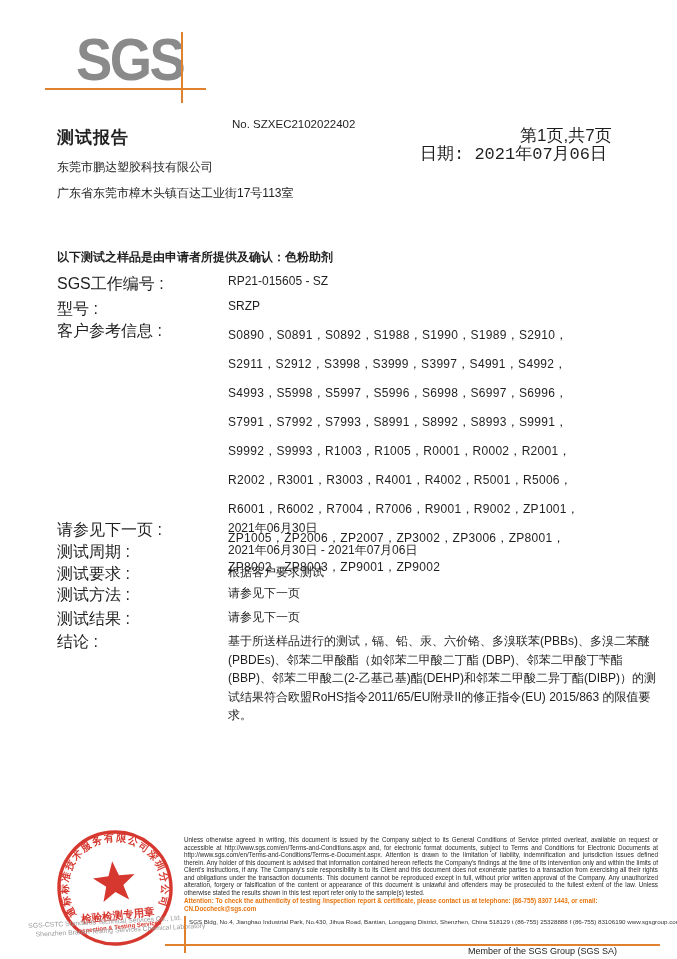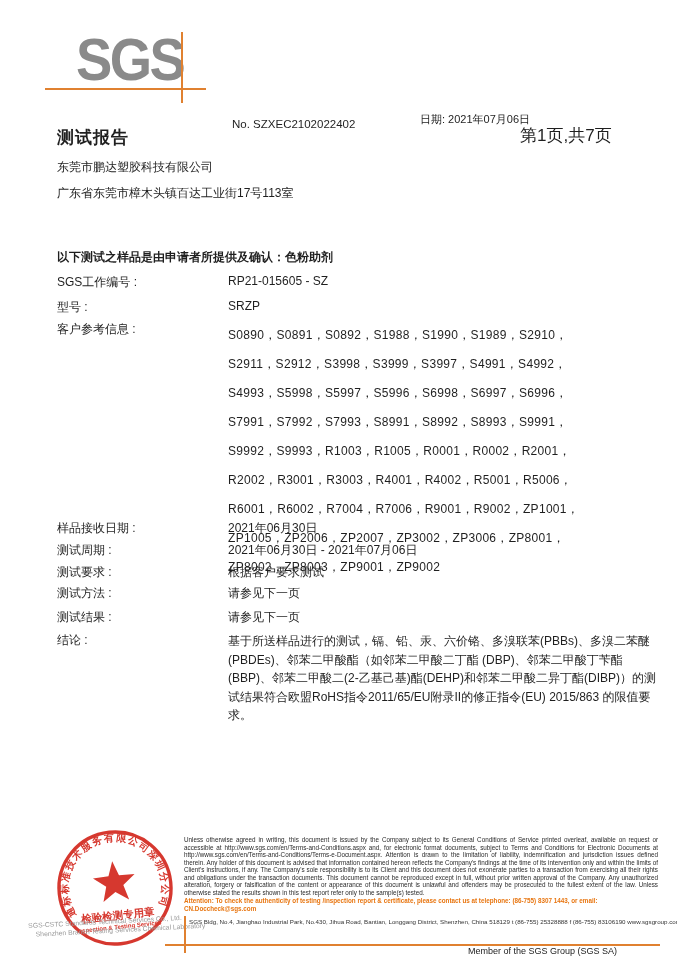--- a/index.html
+++ b/index.html
@@ -14,27 +14,27 @@
     letter-spacing:-3px;line-height:1;transform:scale(0.85,0.92);transform-origin:left top;
   }
   .mark{background:#e08130;}
   .mark-h-top{left:45px;top:88px;width:161px;height:2px;}
   .mark-v-top{left:181px;top:32px;width:2px;height:71px;}
   .mark-v-bottom{left:184px;top:916px;width:2px;height:37px;}
   .mark-h-bottom{left:165px;top:944px;width:495px;height:2px;}
   
   .report-title{left:57px;top:118px;font-size:17px;font-weight:700;letter-spacing:1px;margin-top:8px;}
   .report-no{left:232px;top:118px;font-size:11.5px;}
-  .report-date{left:420px;top:112px;font-size:11px;}
+  .report-date{left:420px;top:142px;font-size:17px;font-family:Liberation Mono, monospace;}
   .page-ind{left:520px;top:124px;font-size:17px;}
   .company{left:57px;top:159px;font-size:12px;}
   .address{left:57px;top:185px;font-size:12px;text-align:center;}
   .intro{left:57px;top:249px;font-size:12px;font-weight:bold;}
   
-  .flabel{position:absolute;left:57px;font-size:12px;}
+  .flabel{position:absolute;left:57px;font-size:16px;}
   .fvalue{position:absolute;left:228px;font-size:12px;white-space:pre-line;}
   .r0{top:274px;} .r1{top:299px;} .r2{top:321px;}
   .r3{top:520px;} .r4{top:542px;} .r5{top:564px;}
   .r6{top:585px;text-align:right;} .r7{top:609px;} .r8{top:632px;}
   .fvalue.r2{line-height:29px;letter-spacing:0.3px;}
   .fvalue.r8{width:428px;line-height:18.6px;white-space:normal;}
   
   .stamp{left:36px;top:826px;width:158px;height:128px;}
   .stamp-company{
     left:28px;top:921px;font-size:6.8px;color:#9a9a9a;line-height:9px;
@@ -82,21 +82,21 @@
 <div class="fvalue r2">S0890，S0891，S0892，S1988，S1990，S1989，S2910，
 S2911，S2912，S3998，S3999，S3997，S4991，S4992，
 S4993，S5998，S5997，S5996，S6998，S6997，S6996，
 S7991，S7992，S7993，S8991，S8992，S8993，S9991，
 S9992，S9993，R1003，R1005，R0001，R0002，R2001，
 R2002，R3001，R3003，R4001，R4002，R5001，R5006，
 R6001，R6002，R7004，R7006，R9001，R9002，ZP1001，
 ZP1005，ZP2006，ZP2007，ZP3002，ZP3006，ZP8001，
 ZP8002，ZP8003，ZP9001，ZP9002</div>
 
-<div class="flabel r3">样品接收日期 :</div>
+<div class="flabel r3">请参见下一页 :</div>
 <div class="fvalue r3">2021年06月30日</div>
 
 <div class="flabel r4">测试周期 :</div>
 <div class="fvalue r4">2021年06月30日 - 2021年07月06日</div>
 
 <div class="flabel r5">测试要求 :</div>
 <div class="fvalue r5">根据客户要求测试</div>
 
 <div class="flabel r6">测试方法 :</div>
 <div class="fvalue r6">请参见下一页</div>

